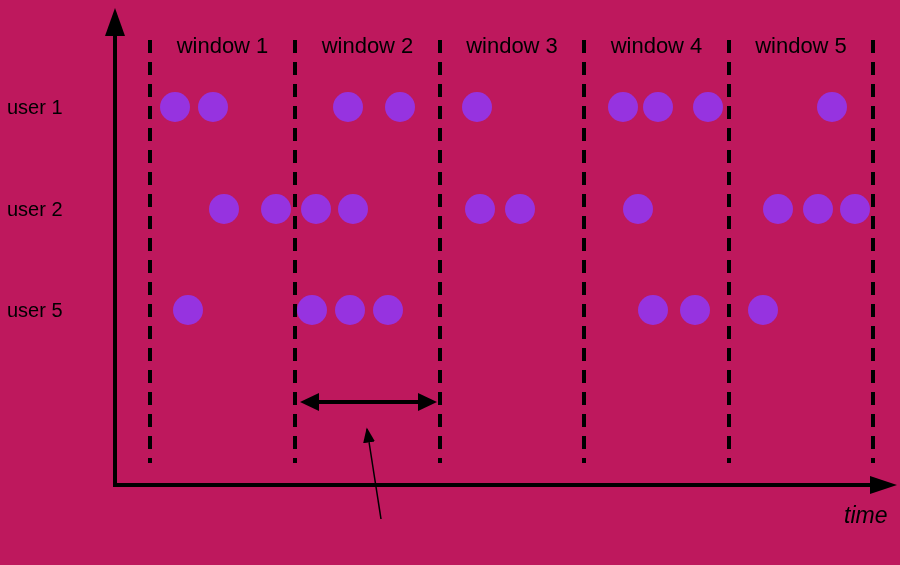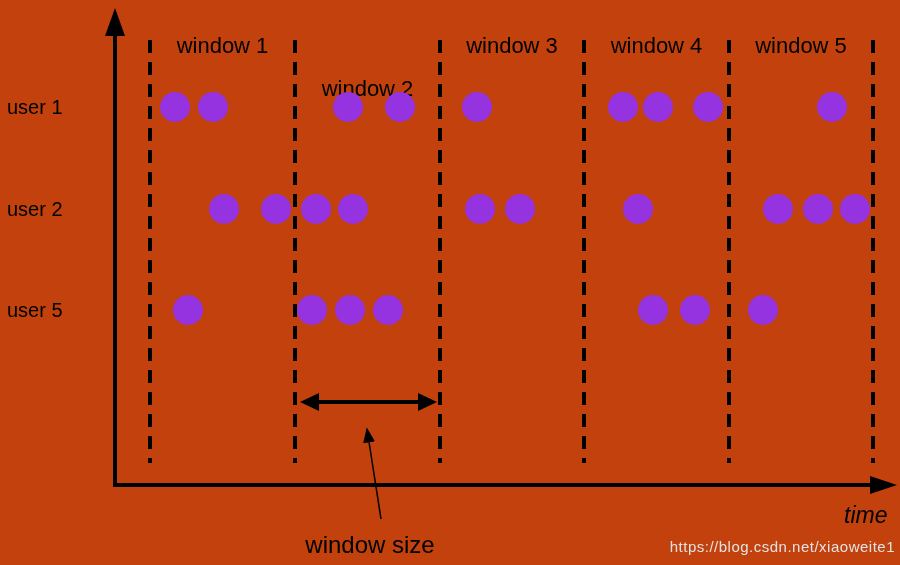--- a/index.html
+++ b/index.html
@@ -5,21 +5,21 @@
   html, body {
     margin: 0;
     padding: 0;
     background: #ffffff;
     font-family: "Liberation Sans", sans-serif;
   }
   #canvas {
     position: relative;
     width: 900px;
     height: 565px;
-    background: #c2410c;
+    background: #be185d;
     overflow: hidden;
   }
   #drawing {
     position: absolute;
     left: 0;
     top: 0;
   }
   .window-label {
     position: absolute;
     top: 33px;
@@ -101,21 +101,21 @@
       <line x1="313" y1="402" x2="424" y2="402" stroke="#000000" stroke-width="4"></line>
       <polygon points="300,402 319,393 319,411" fill="#000000"></polygon>
       <polygon points="437,402 418,393 418,411" fill="#000000"></polygon>
     </g>
 
     <line x1="381" y1="519" x2="367" y2="429" stroke="#000000" stroke-width="1.5" marker-end="url(#thin-arrowhead)"></line>
   </svg>
 
   <div id="window-labels">
       <div class="window-label" style="left: 222.5px;">window 1</div>
-      <div class="window-label" style="left: 367.5px; margin-top: 43px;">window 2</div>
+      <div class="window-label" style="left: 367.5px;">window 2</div>
       <div class="window-label" style="left: 512px;">window 3</div>
       <div class="window-label" style="left: 656.5px; text-align: center;">window 4</div>
       <div class="window-label" style="left: 801px;">window 5</div>
     </div>
   <div id="user-labels">
       <div class="user-label" style="top: 107px;">user 1</div>
       <div class="user-label" style="top: 209px;">user 2</div>
       <div class="user-label" style="top: 310px;">user 5</div>
     </div>
   <div id="dots">
@@ -141,16 +141,14 @@
       <div class="event-dot" style="width: 30px; height: 30px; left: 173px; top: 295px; background: rgb(150, 51, 224);"></div>
       <div class="event-dot" style="width: 30px; height: 30px; left: 297px; top: 295px; background: rgb(150, 51, 224);"></div>
       <div class="event-dot" style="width: 30px; height: 30px; left: 335px; top: 295px; background: rgb(150, 51, 224);"></div>
       <div class="event-dot" style="width: 30px; height: 30px; left: 373px; top: 295px; background: rgb(150, 51, 224);"></div>
       <div class="event-dot" style="width: 30px; height: 30px; left: 638px; top: 295px; background: rgb(150, 51, 224);"></div>
       <div class="event-dot" style="width: 30px; height: 30px; left: 680px; top: 295px; background: rgb(150, 51, 224);"></div>
       <div class="event-dot" style="width: 30px; height: 30px; left: 748px; top: 295px; background: rgb(150, 51, 224);"></div>
     </div>
 
   <div class="time-label">time</div>
-  <div class="ws-label">window size</div>
-  <div class="watermark" style="color: rgb(227, 227, 227);">https://blog.csdn.net/xiaoweite1</div>
 
 </div>
 
 </body></html>

